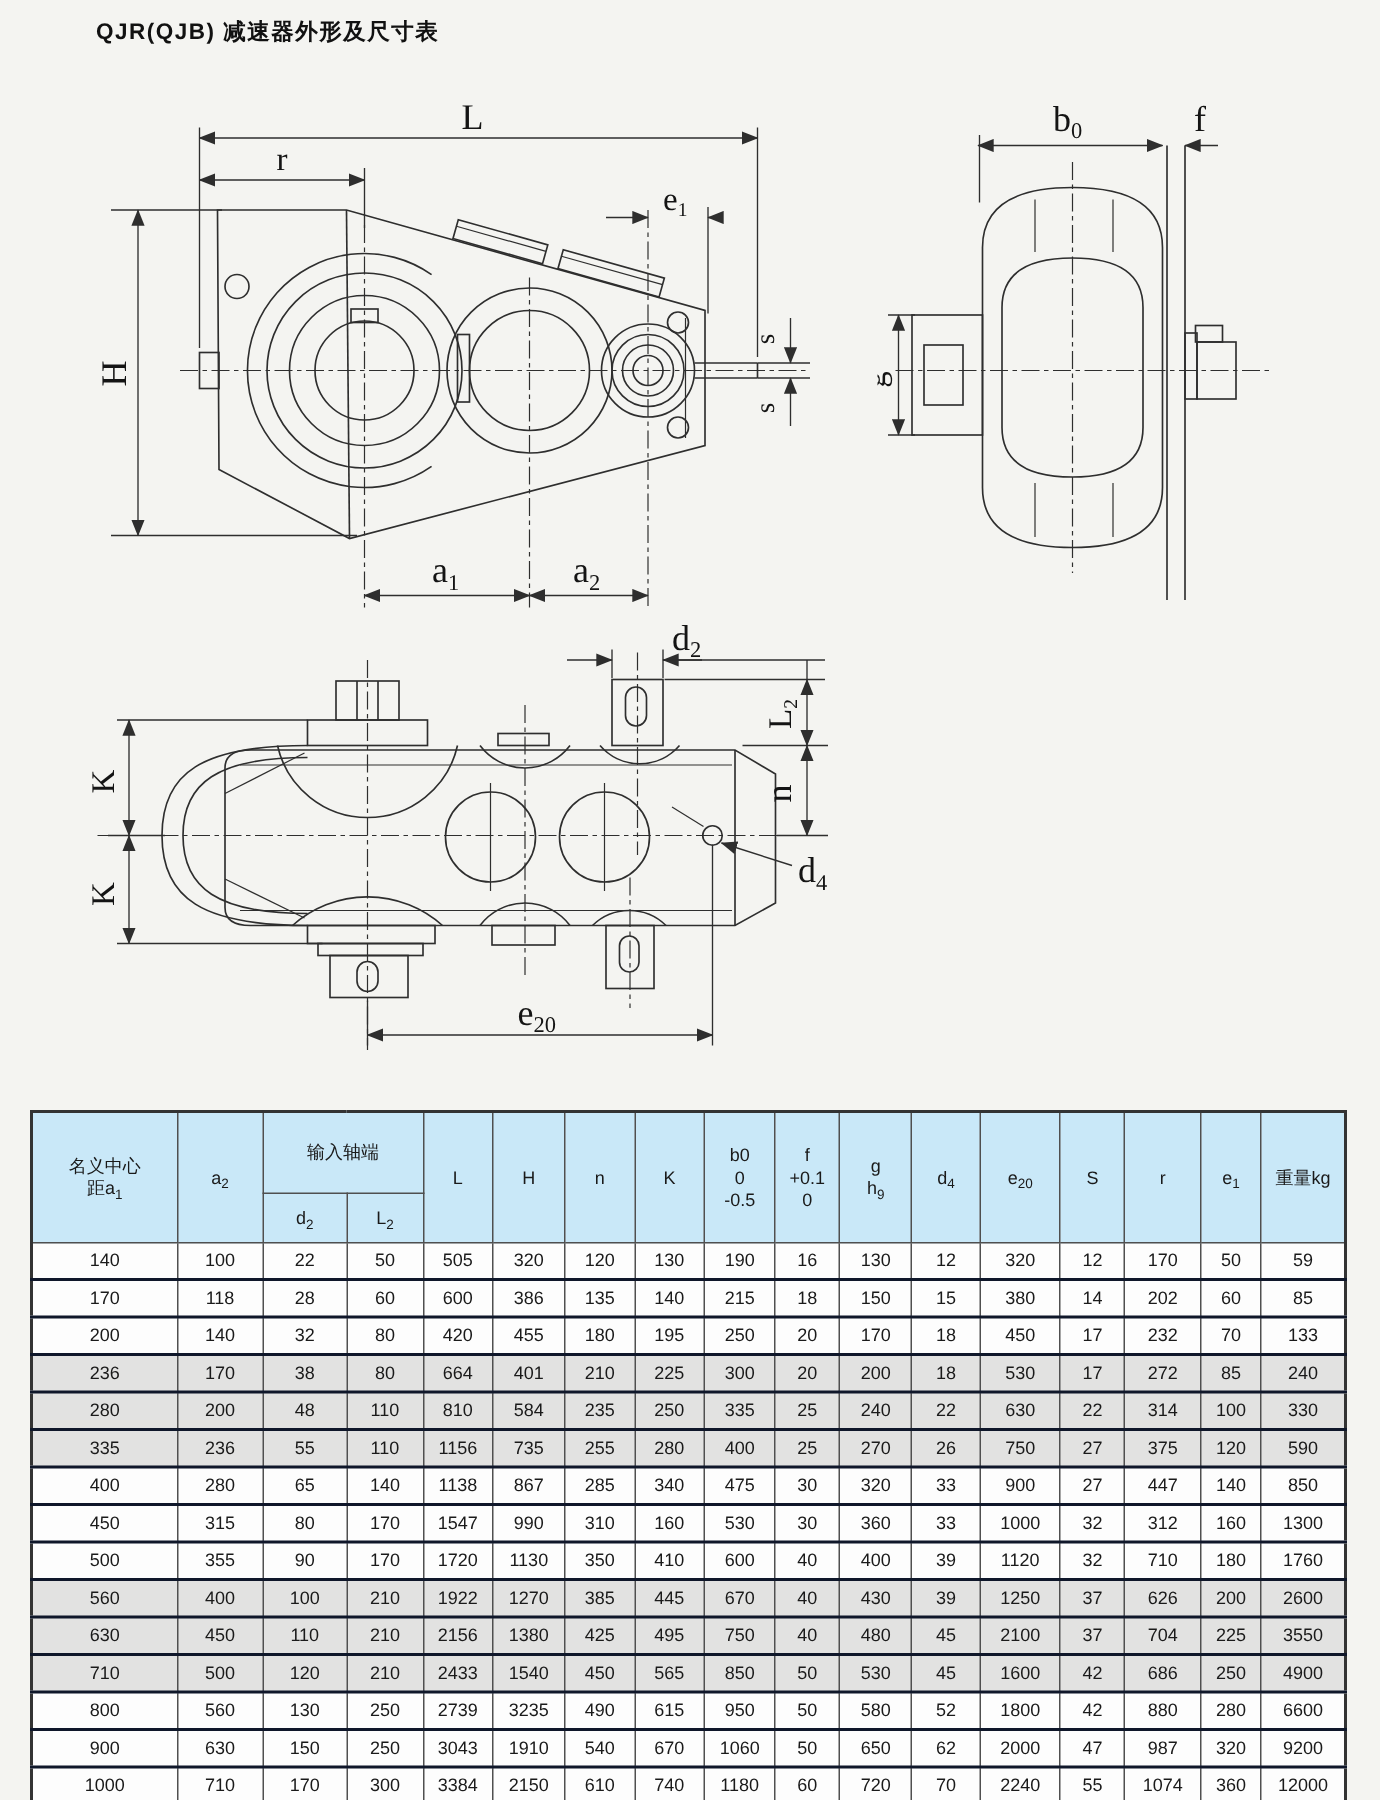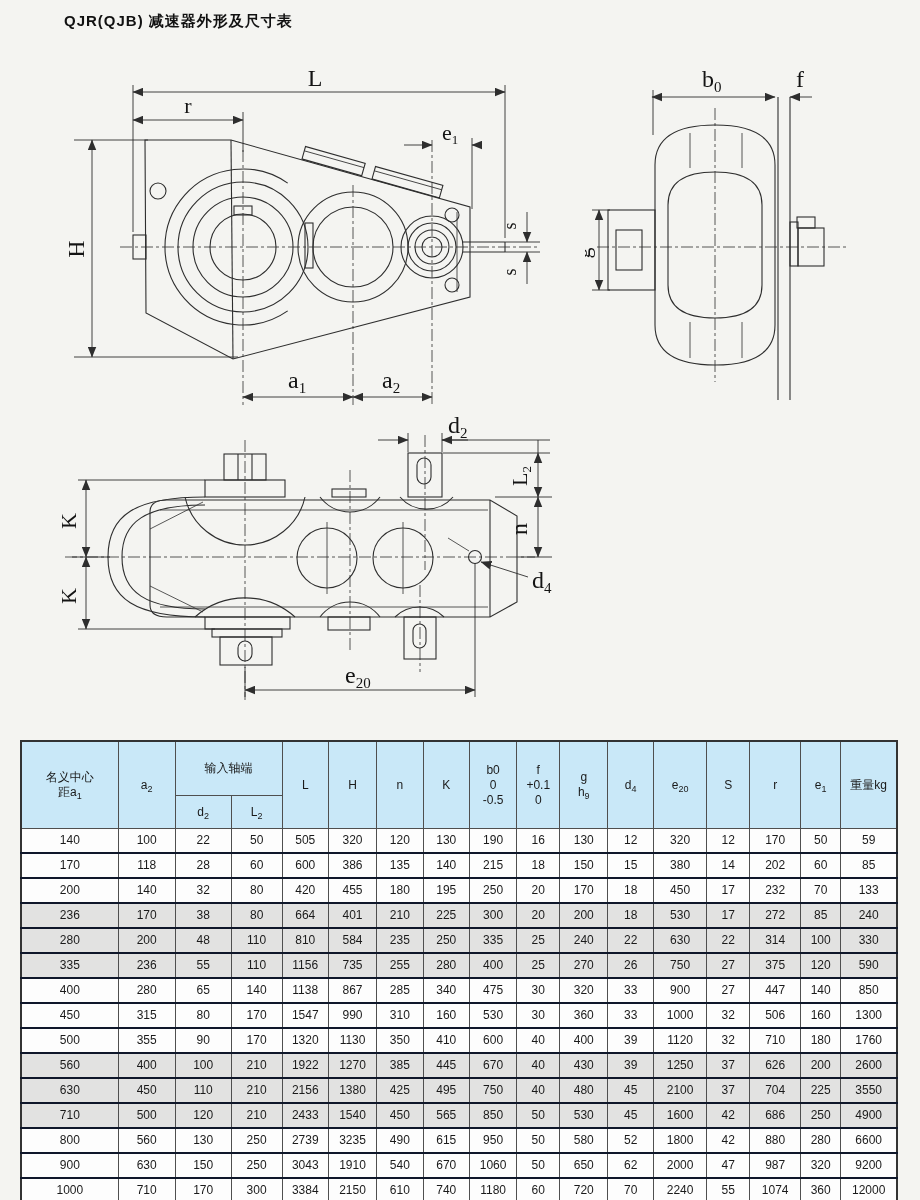--- a/index.html
+++ b/index.html
@@ -467,30 +467,30 @@
         <td>1547</td>
         <td>990</td>
         <td>310</td>
         <td>160</td>
         <td>530</td>
         <td>30</td>
         <td>360</td>
         <td>33</td>
         <td>1000</td>
         <td>32</td>
-        <td>506</td>
+        <td>312</td>
         <td>160</td>
         <td>1300</td>
       </tr>
       <tr>
         <td>500</td>
         <td>355</td>
         <td>90</td>
         <td>170</td>
-        <td>1320</td>
+        <td>1720</td>
         <td>1130</td>
         <td>350</td>
         <td>410</td>
         <td>600</td>
         <td>40</td>
         <td>400</td>
         <td>39</td>
         <td>1120</td>
         <td>32</td>
         <td>710</td>

